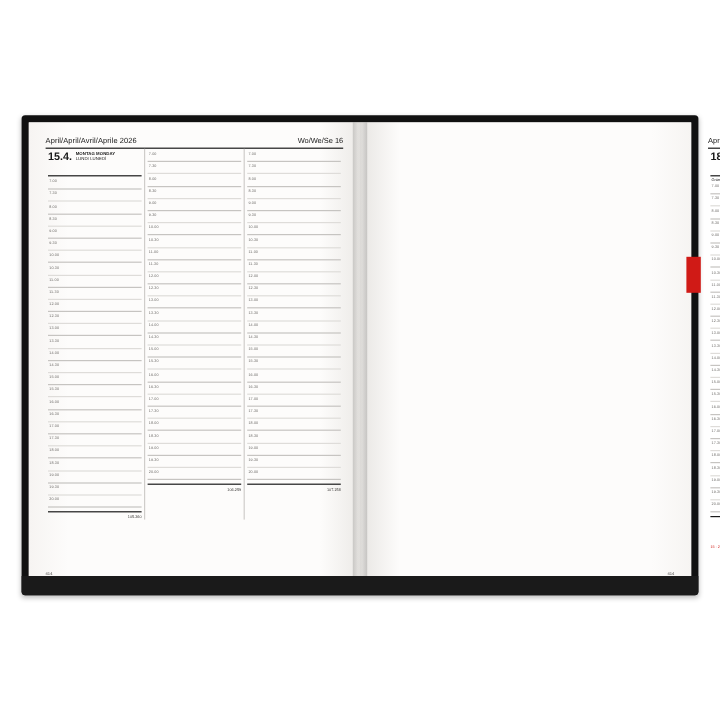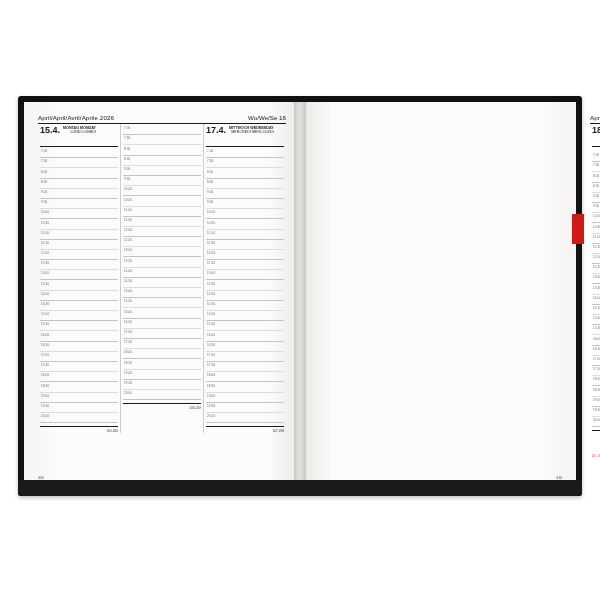--- a/index.html
+++ b/index.html
@@ -3,21 +3,21 @@
 <meta charset="utf-8">
 <style>
   html,body{margin:0;padding:0;background:#ffffff;}
   body{width:600px;height:600px;font-family:"Liberation Sans", sans-serif;overflow:hidden;}
 
   .stage{position:relative;width:600px;height:600px;background:#ffffff;}
 
   
   .book{position:absolute;left:18px;top:96px;width:564px;height:400px;
         background:#111111;border-radius:3px;
-        box-shadow:0 2px 4px rgba(0,0,0,.25);text-align:right;}
+        box-shadow:0 2px 4px rgba(0,0,0,.25);}
   
   .cover-bottom{position:absolute;left:0;bottom:0;width:100%;height:16px;background:#1a1a1a;border-radius:0 0 3px 3px;}
 
   .pages{position:absolute;left:6px;top:6px;width:552px;height:382px;background:#f2f0ee;}
   .page{position:absolute;top:0;height:382px;background:#fbfaf9;}
   .page.left{left:0;width:276px;background:linear-gradient(to right,#f6f4f2 0%,#fdfcfb 12%,#fdfcfb 88%,#eceae7 100%);}
   .page.right{left:276px;width:276px;background:linear-gradient(to left,#f6f4f2 0%,#fdfcfb 12%,#fdfcfb 88%,#e8e6e3 100%);}
   .gutter{position:absolute;left:270px;top:0;width:12px;height:382px;
           background:linear-gradient(to right,rgba(0,0,0,.16),rgba(0,0,0,.05) 35%,rgba(0,0,0,.05) 65%,rgba(0,0,0,.16));}
 
@@ -263,27 +263,20 @@
                   </div>
                 <div class="footer">
                   <div class="fnum"></div>
                   <div class="fnum">106.259</div>
                 </div>
               </div>
             </div>
 
             <div class="col">
               <div class="inner">
-                <div class="dayhead">
-                  <div class="dnum">17.4.</div>
-                  <div class="dnames">
-                    <div class="n1">MITTWOCH WEDNESDAY</div>
-                    <div class="n2">MERCREDI MERCOLEDÌ</div>
-                  </div>
-                </div>
                 <div class="sub"></div>
                 <div class="rows">
                     <div class="row hr">
                       <span class="t">7.00</span>
                     </div>
                     <div class="row">
                       <span class="t">7.30</span>
                     </div>
                     <div class="row hr">
                       <span class="t">8.00</span>

